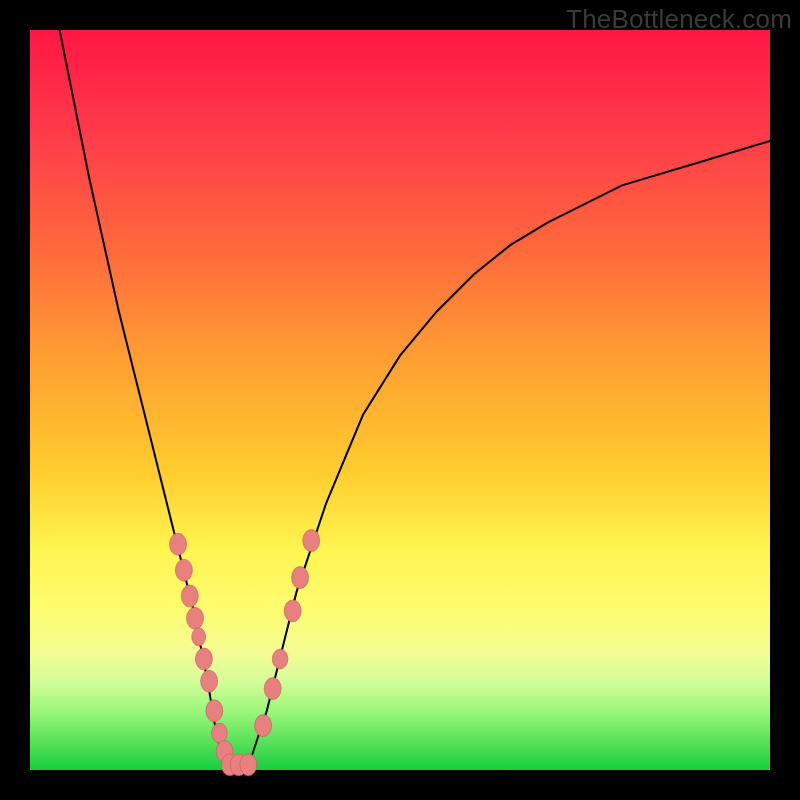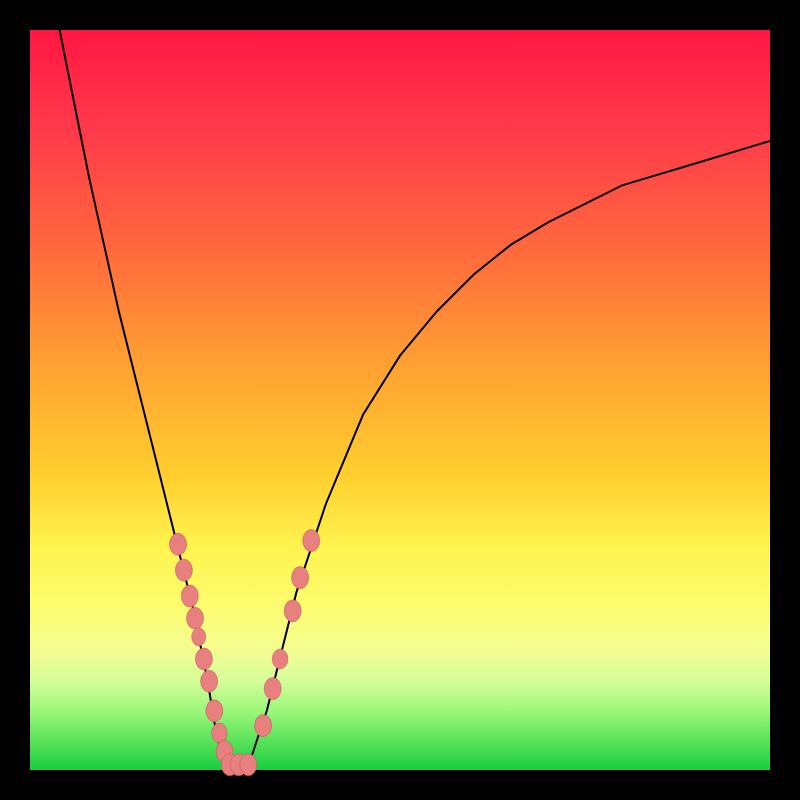--- a/index.html
+++ b/index.html
@@ -56,20 +56,21 @@
     top: 0;
     width: 740px;
     height: 740px;
     overflow: visible;
   }
 </style>
 </head>
 <body>
 
 <div class="outer">
+  <div class="watermark">TheBottleneck.com</div>
 
   <div class="plot">
     <svg class="curve" viewBox="0 0 740 740" preserveAspectRatio="none">
       <path id="curve-path" fill="none" d="M29.6 0.0 L44.4 74.0 L59.2 148.0 L74.0 214.6 L88.8 281.2 L103.6 340.4 L118.4 399.6 L133.2 458.8 L148.0 518.0 L162.8 577.2 L177.6 651.2 L185.0 695.6 L192.4 725.2 L199.8 740.0 L207.2 740.0 L222.0 725.2 L236.8 680.8 L251.6 621.6 L266.4 562.4 L296.0 473.6 L333.0 384.8 L370.0 325.6 L407.0 281.2 L444.0 244.2 L481.0 214.6 L518.0 192.4 L592.0 155.4 L666.0 133.2 L740.0 111.0" stroke="#000000" stroke-width="2"></path>
       <g id="markers-group">
           <ellipse cx="148.0" cy="514.3" rx="8.5" ry="11.0" fill="#e88080" stroke="#c45a5a" stroke-width="0.6"></ellipse>
           <ellipse cx="153.9" cy="540.2" rx="8.5" ry="11.0" fill="#e88080" stroke="#c45a5a" stroke-width="0.6"></ellipse>
           <ellipse cx="159.8" cy="566.1" rx="8.5" ry="11.0" fill="#e88080" stroke="#c45a5a" stroke-width="0.6"></ellipse>
           <ellipse cx="165.0" cy="588.3" rx="8.5" ry="11.0" fill="#e88080" stroke="#c45a5a" stroke-width="0.6"></ellipse>
           <ellipse cx="168.7" cy="606.8" rx="7.0" ry="9.0" fill="#e88080" stroke="#c45a5a" stroke-width="0.6"></ellipse>

